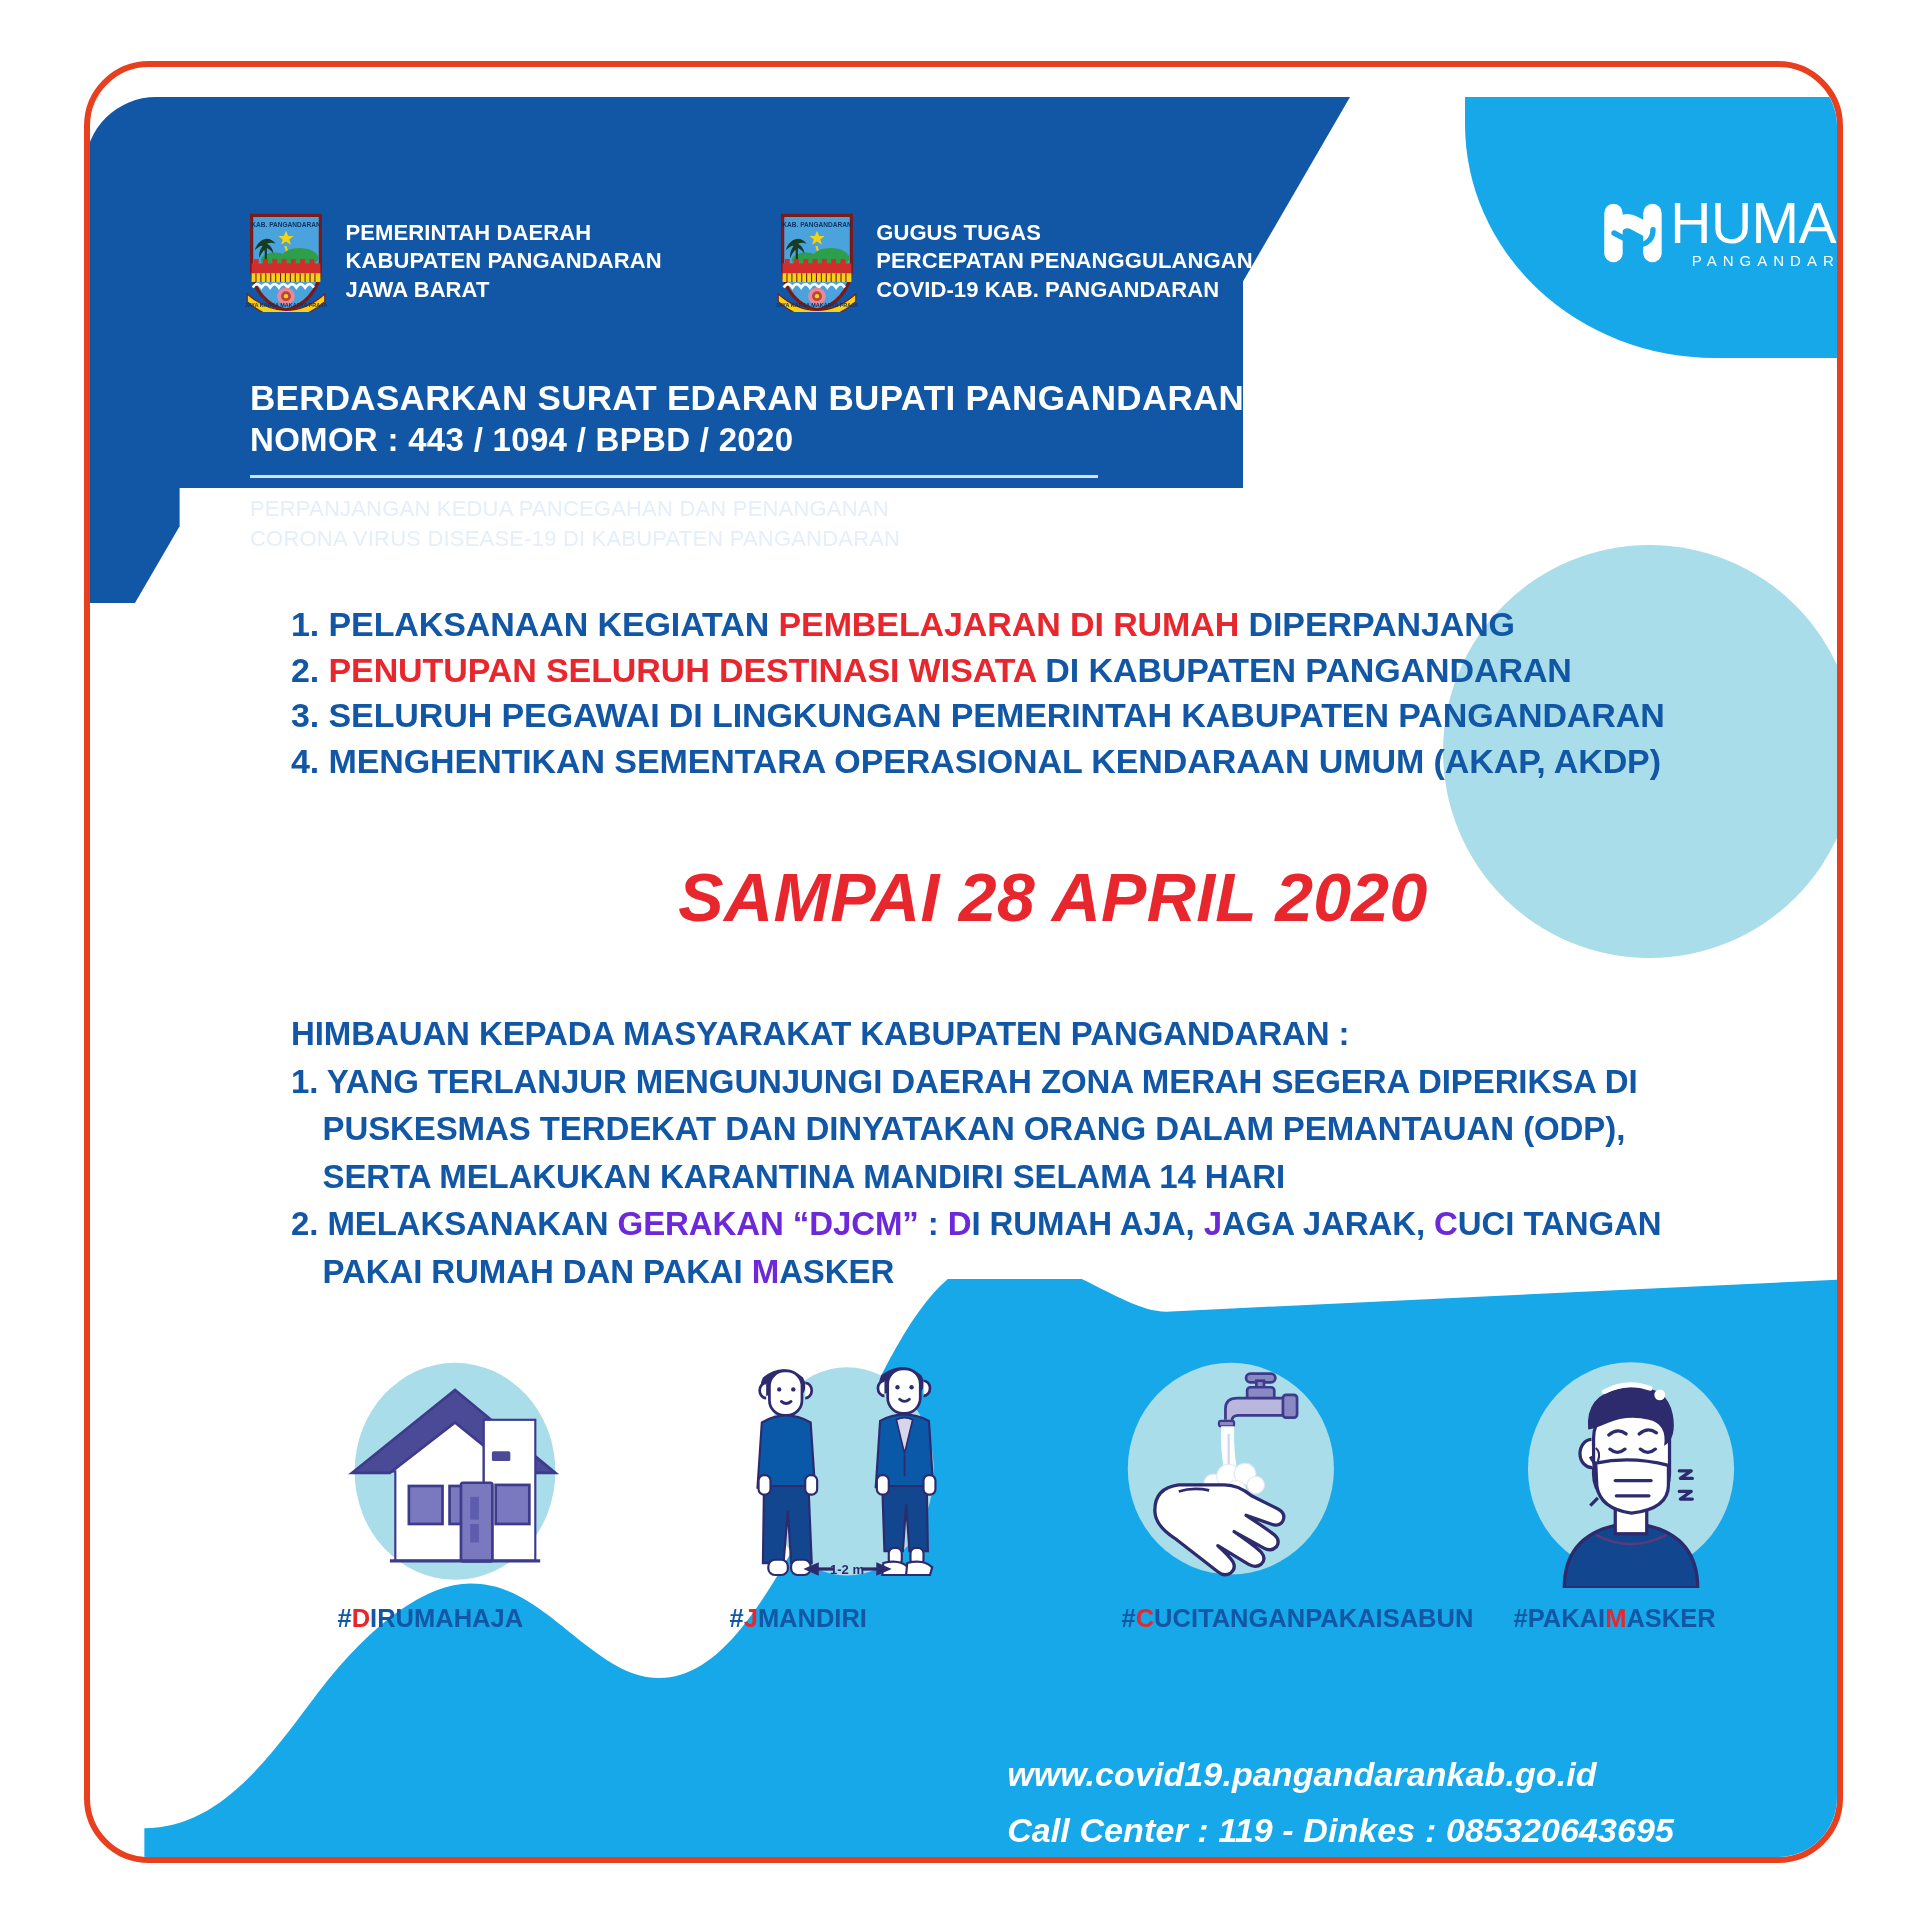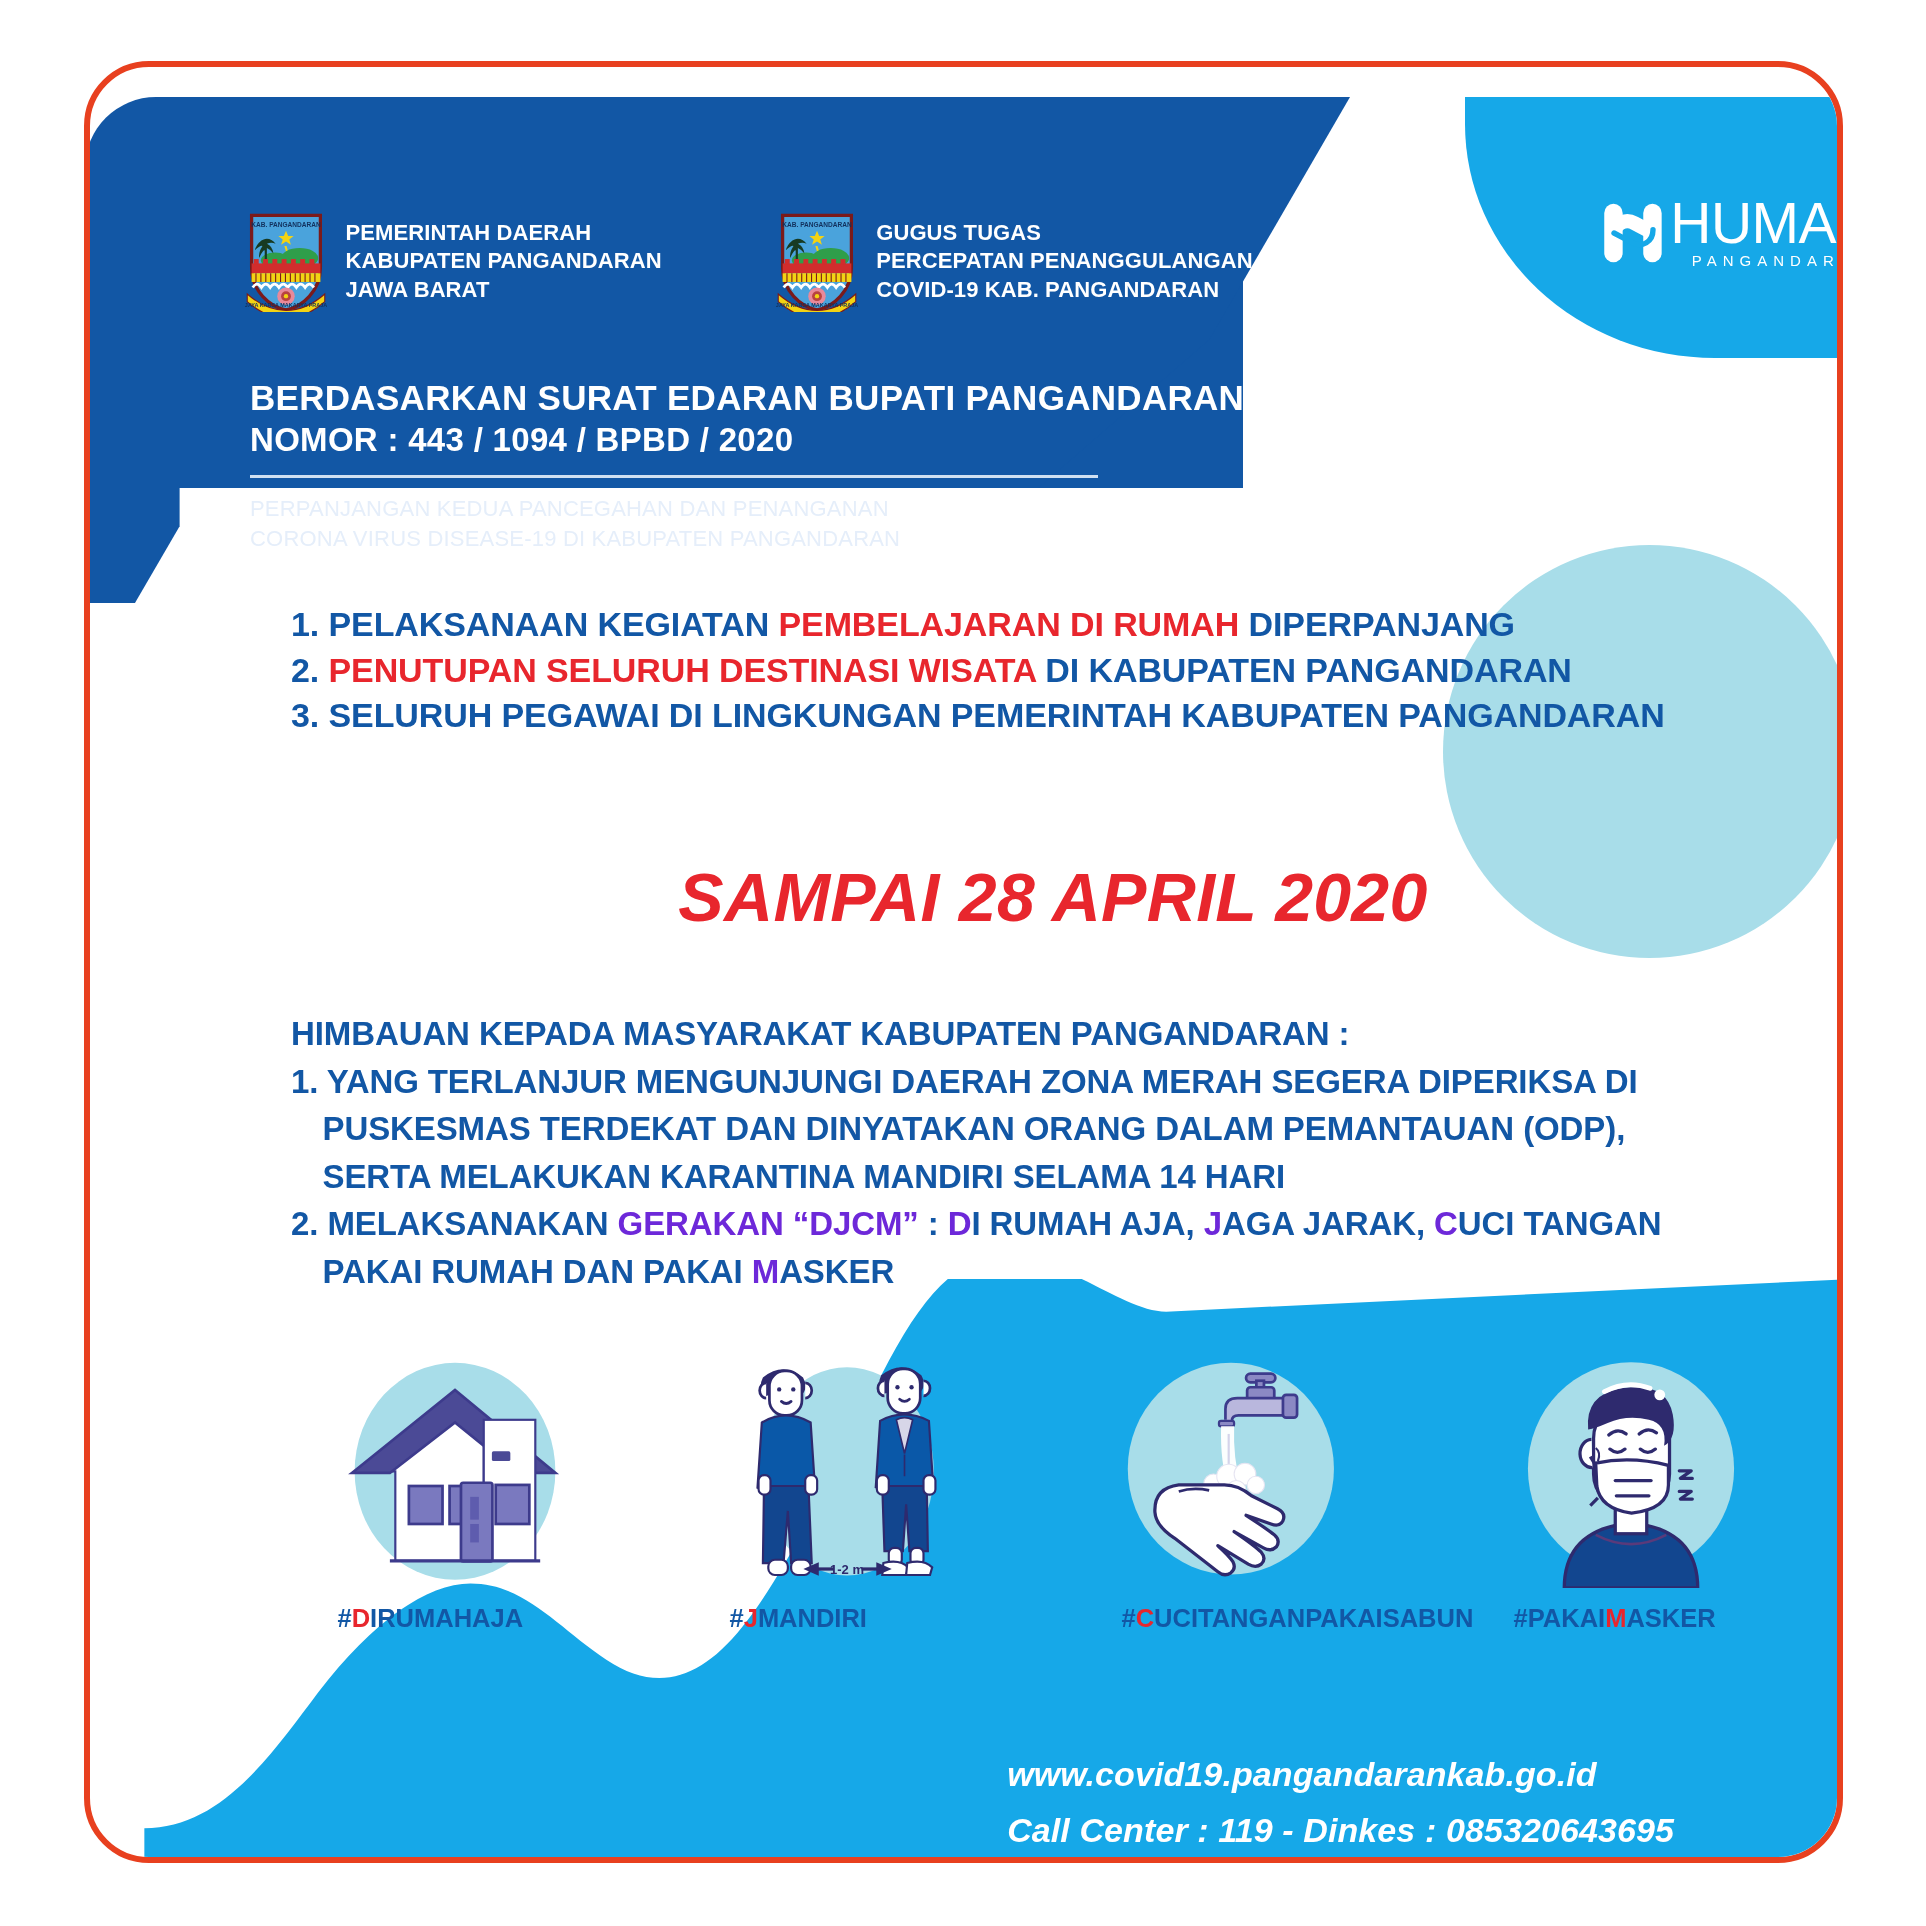--- a/index.html
+++ b/index.html
@@ -254,20 +254,21 @@
     <div class="hdr-rule"></div>
     <div class="hdr-sub">
       <div>PERPANJANGAN KEDUA PANCEGAHAN DAN PENANGANAN</div>
       <div>CORONA VIRUS DISEASE-19 DI KABUPATEN PANGANDARAN</div>
     </div>
 
     <div id="rules">
         <div class="rule"><span>1. PELAKSANAAN KEGIATAN </span><span class="hl">PEMBELAJARAN DI RUMAH</span><span> DIPERPANJANG</span></div>
         <div class="rule"><span>2. </span><span class="hl">PENUTUPAN SELURUH DESTINASI WISATA</span><span> DI KABUPATEN PANGANDARAN</span></div>
         <div class="rule"><span>3. SELURUH PEGAWAI DI LINGKUNGAN PEMERINTAH KABUPATEN PANGANDARAN</span></div>
+        <div class="rule"><span>4. MENGHENTIKAN SEMENTARA OPERASIONAL KENDARAAN UMUM (AKAP, AKDP)</span></div>
       </div>
 
     <div id="sampai">SAMPAI 28 APRIL 2020</div>
 
     <div id="himbauan">
         <div class="hb"><span>HIMBAUAN KEPADA MASYARAKAT KABUPATEN PANGANDARAN :</span></div>
         <div class="hb"><span>1. YANG TERLANJUR MENGUNJUNGI DAERAH ZONA MERAH SEGERA DIPERIKSA DI</span></div>
         <div class="hb ind"><span>PUSKESMAS TERDEKAT DAN DINYATAKAN ORANG DALAM PEMANTAUAN (ODP),</span></div>
         <div class="hb ind"><span>SERTA MELAKUKAN KARANTINA MANDIRI SELAMA 14 HARI</span></div>
         <div class="hb"><span>2. MELAKSANAKAN </span><span class="hl">GERAKAN “DJCM”</span><span> : </span><span class="hl">D</span><span>I RUMAH AJA, </span><span class="hl">J</span><span>AGA JARAK, </span><span class="hl">C</span><span>UCI TANGAN</span></div>

